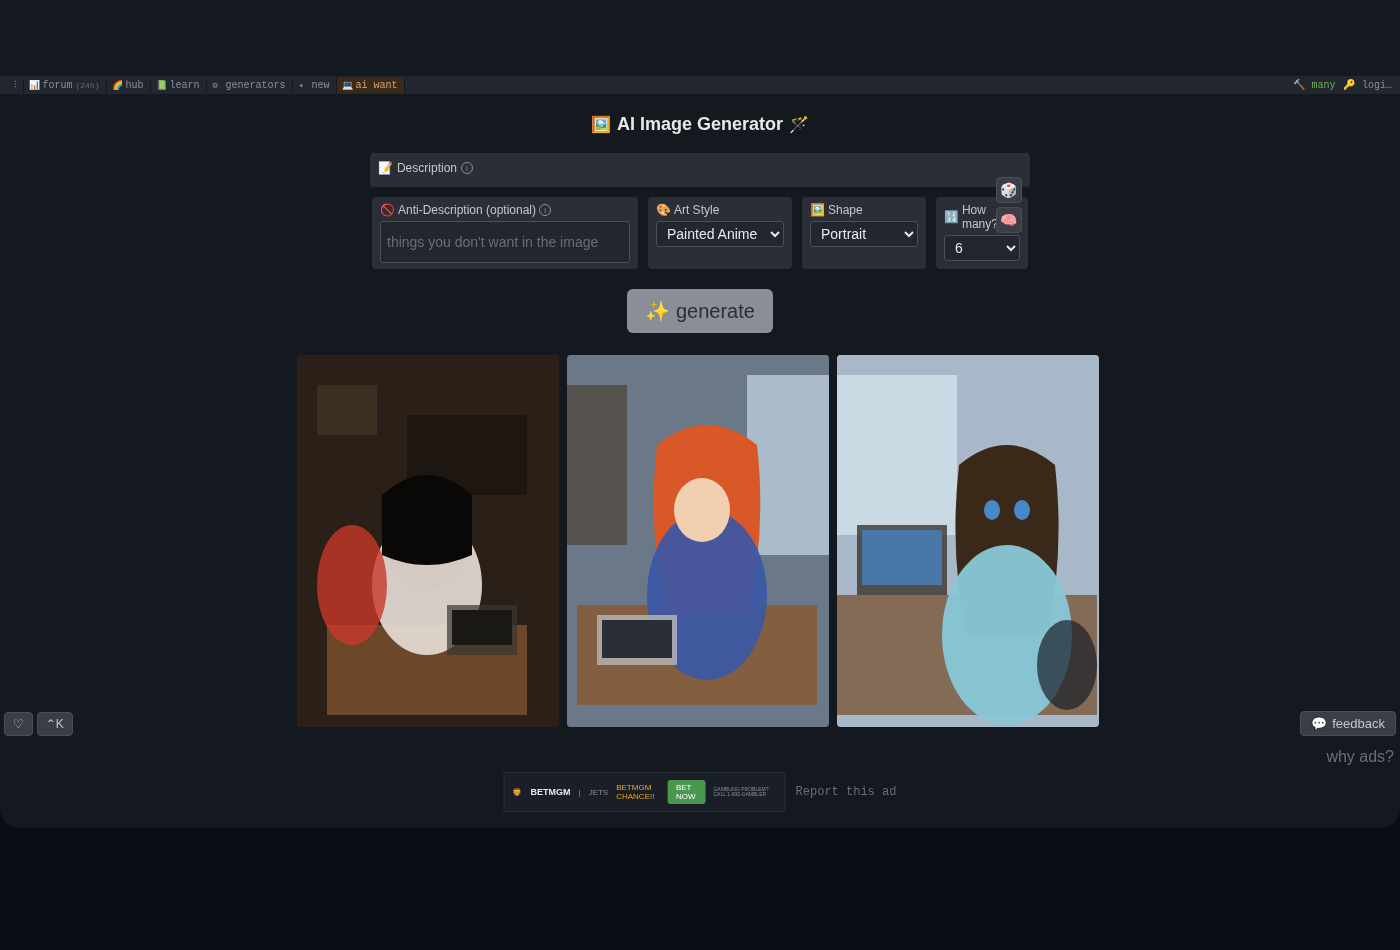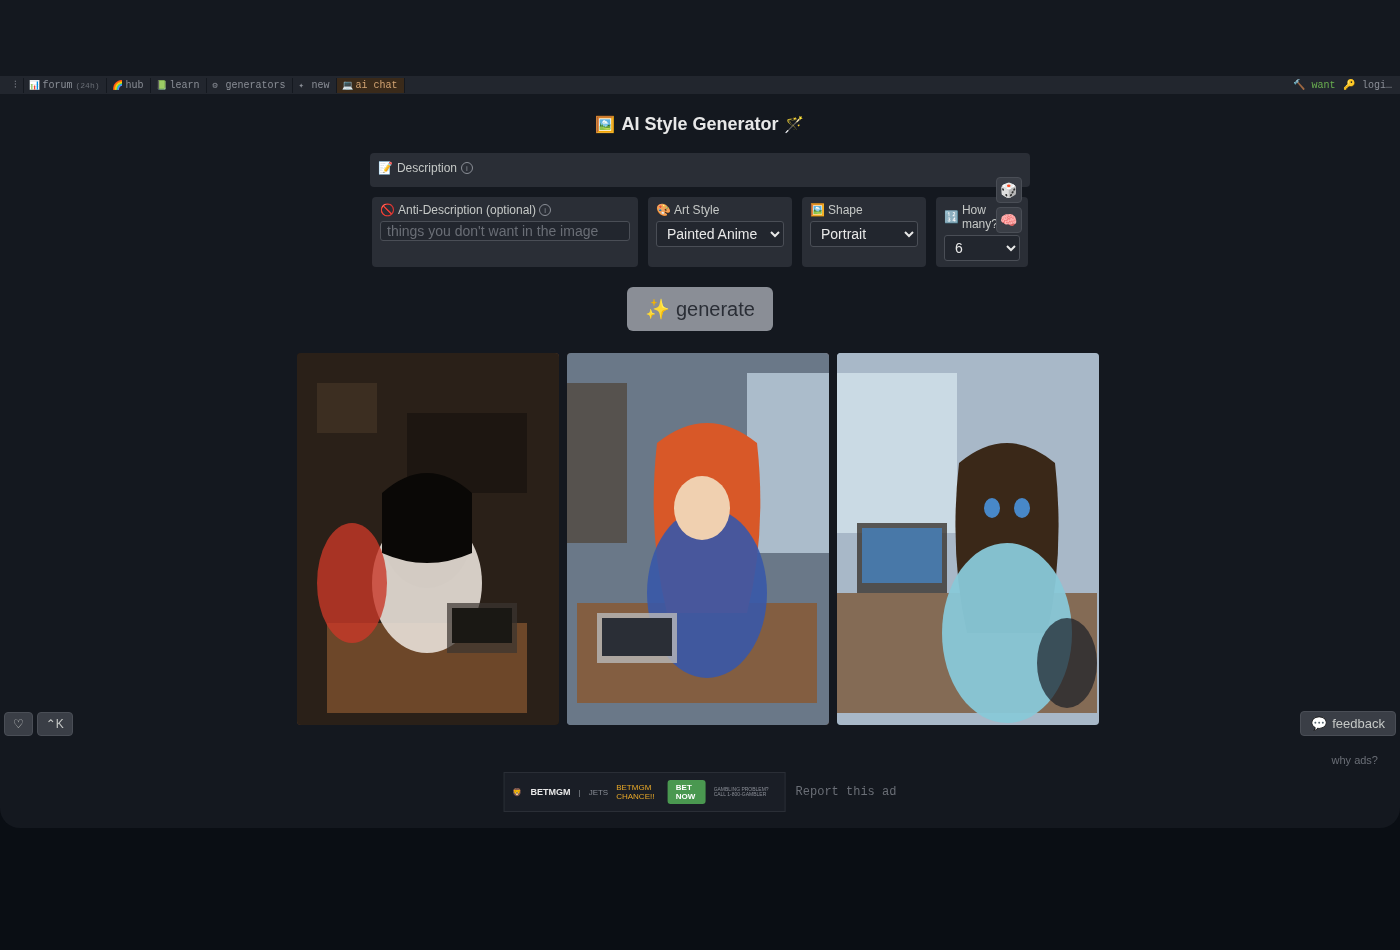--- a/index.html
+++ b/index.html
@@ -189,21 +189,21 @@
       font-size: 14px;
       padding: 3px 6px;
       border-radius: 3px;
       cursor: pointer;
     }
     .anti-input {
       background: #22262e;
       border: 1px solid #4a4e56;
       color: #c5c8c6;
       font-size: 14px;
-      padding: 1px 6px;
+      padding: 12px 6px;
       border-radius: 3px;
       width: 250px;
     }
     .anti-input::placeholder {
       color: #6a6e76;
     }
     .generate-btn {
       margin-top: 20px;
       background: #8a8e96;
       color: #2a2e36;
@@ -270,23 +270,23 @@
       padding: 4px 10px;
       cursor: pointer;
       font-size: 13px;
       color: #c5c8c6;
       display: flex;
       align-items: center;
       gap: 5px;
     }
     .why-ads {
       position: absolute;
-      right: 22px;
+      right: 6px;
       bottom: 62px;
-      font-size: 11px;
+      font-size: 16px;
       color: #6a6e76;
       cursor: pointer;
     }
     .ad-bar {
       position: absolute;
       bottom: 16px;
       left: 50%;
       transform: translateX(-50%);
       display: flex;
       align-items: center;
@@ -308,21 +308,21 @@
       color: #e8e8e8;
       font-weight: bold;
       font-size: 9px;
     }
     .ad-cta {
       background: #4a9850;
       color: white;
       padding: 3px 8px;
       border-radius: 3px;
       font-size: 8px;
-      font-weight: bold;
+      font-weight: normal;
     }
     .report-ad {
       font-family: "Courier New", monospace;
       font-size: 12px;
       color: #6a6e76;
       cursor: pointer;
     }
     .edit-link { color: #6ab050; }
     .login-link { color: #8a8e96; }
     
@@ -358,39 +358,39 @@
       <div class="nav-item">
         <span class="nav-icon">⚙</span>
         <span>generators</span>
       </div>
       <div class="nav-item">
         <span class="nav-icon">✦</span>
         <span>new</span>
       </div>
       <div class="nav-item active">
         <span class="nav-icon">💻</span>
-        <span>ai chat</span>
+        <span>ai want</span>
       </div>
     </div>
     <div class="nav-right">
       <span>
         <span>🔨</span>
-        <span class="edit-link">want</span>
+        <span class="edit-link">many</span>
       </span>
       <span>
         <span>🔑</span>
         <span class="login-link">logi…</span>
       </span>
     </div>
   </div>
 
   <div class="main-content">
     <h1 class="page-title">
       <span class="title-emoji">🖼️</span>
-      <span>AI Style Generator</span>
+      <span>AI Image Generator</span>
       <span class="title-emoji">🪄</span>
     </h1>
 
     <div class="control-panel">
       <div class="section-label">
         <span>📝</span>
         <span>Description</span>
         <span class="info-icon">i</span>
       </div>
       <div class="side-buttons">

